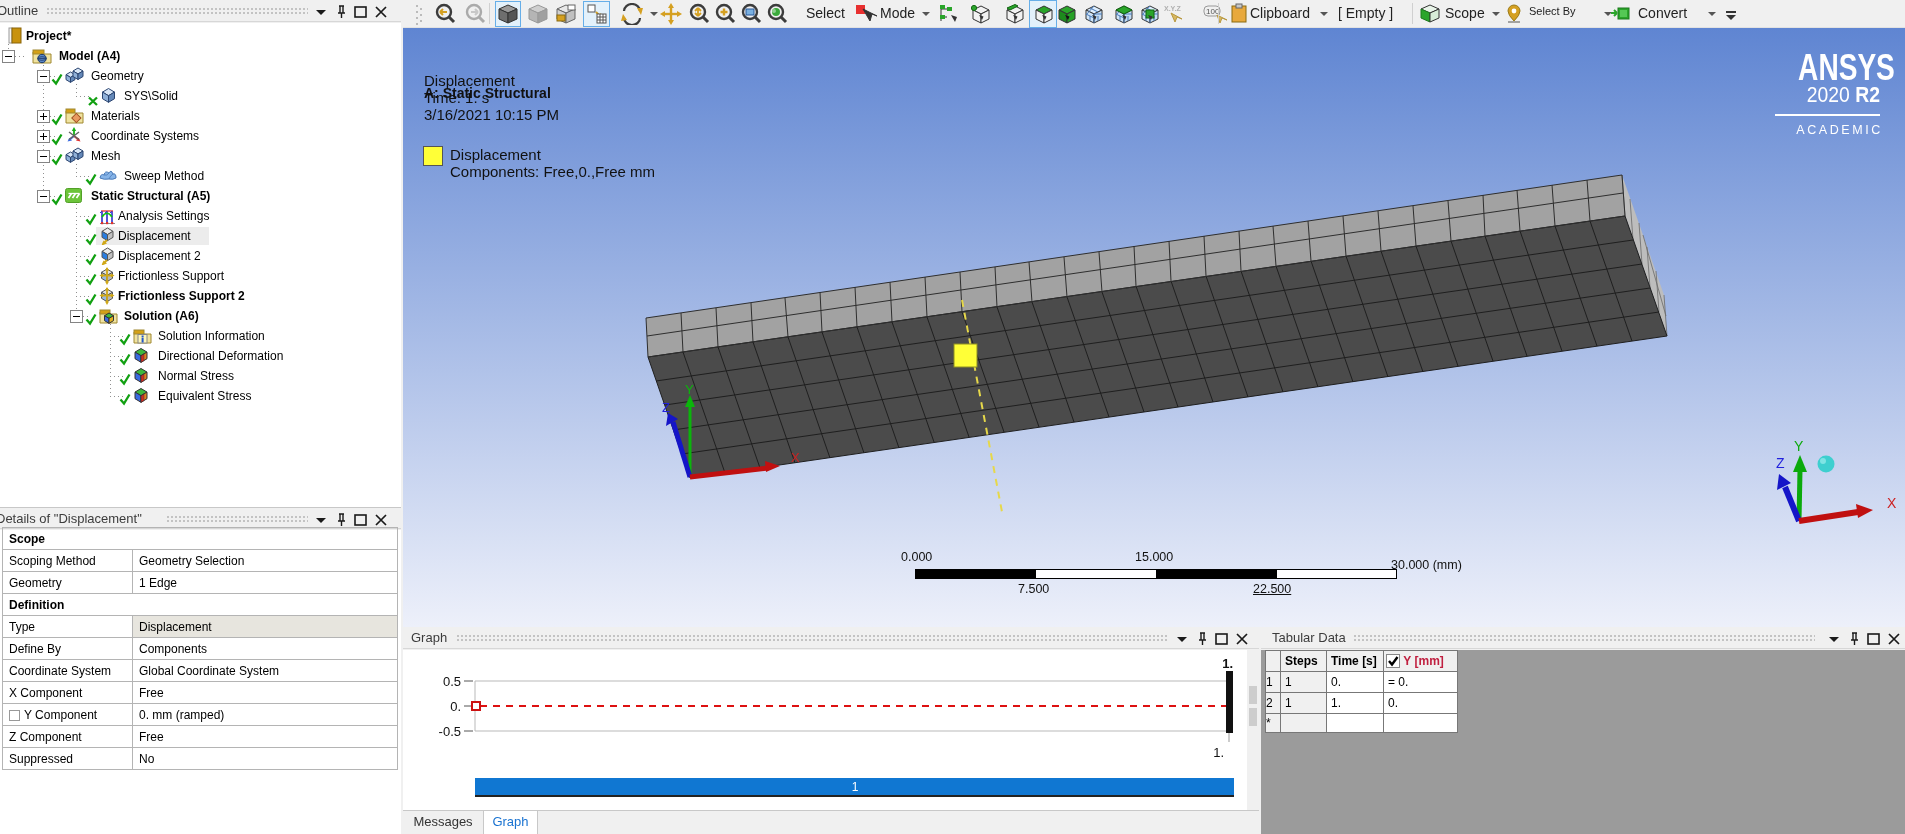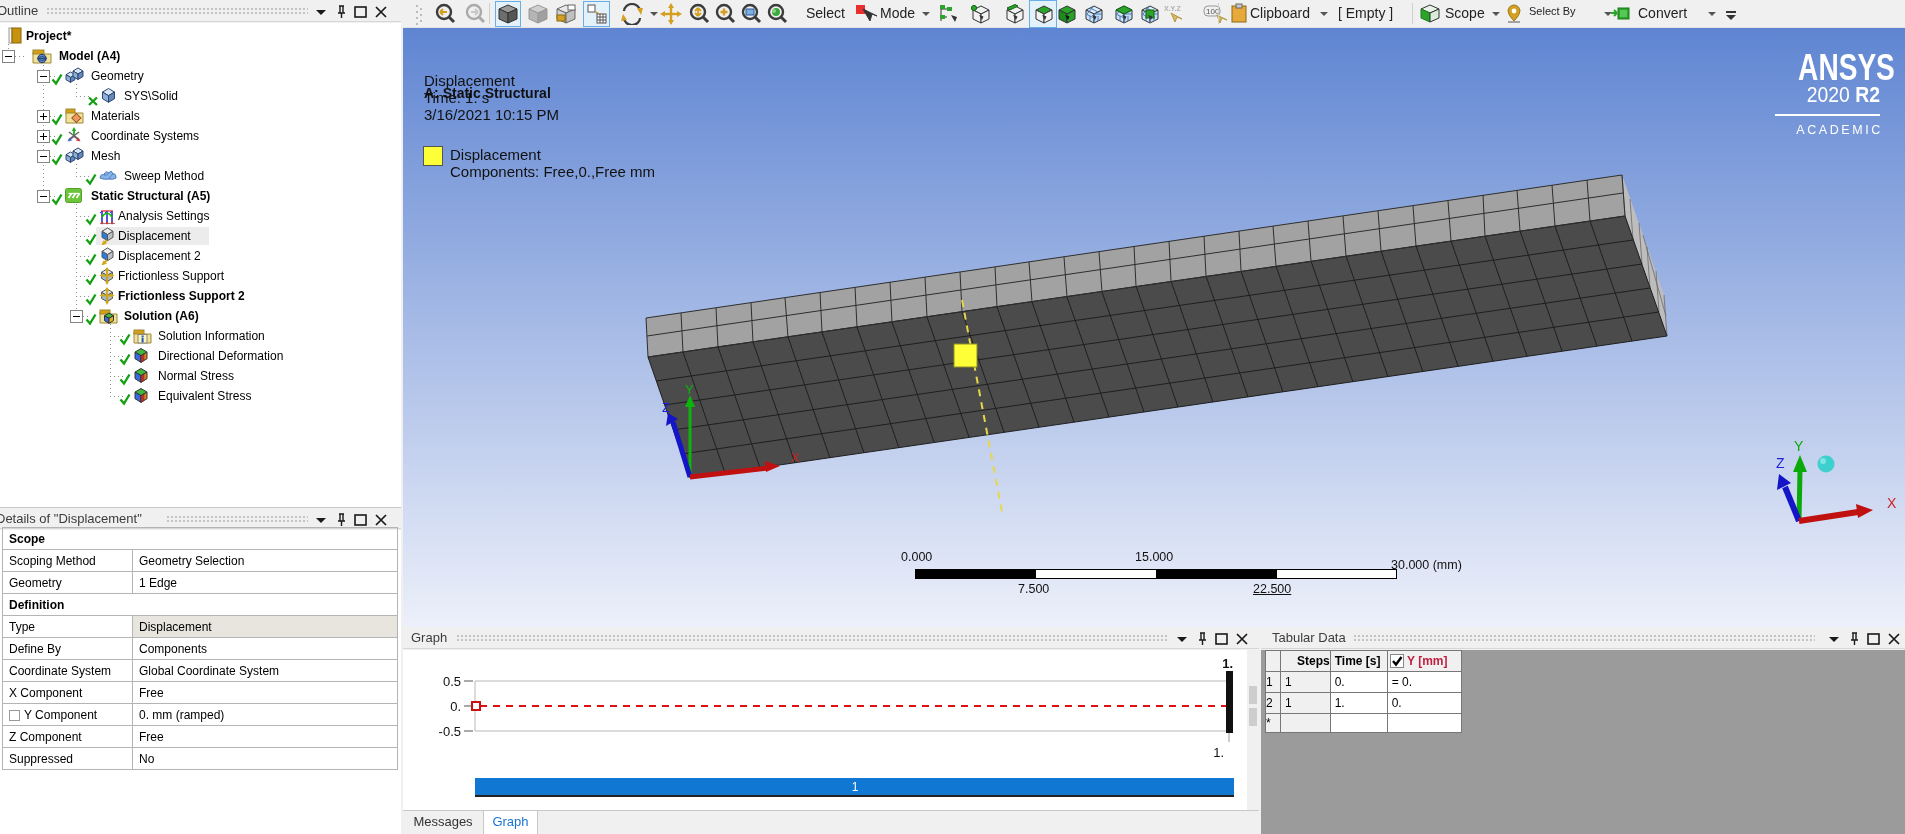--- a/index.html
+++ b/index.html
@@ -712,21 +712,21 @@
         <path d="M2 2 L12 12 M12 2 L2 12" stroke="#1a1a1a" stroke-width="1.7"></path>
       </g>
 </svg>
 </div>
 <div class="abs" style="left:1261px;top:650px;width:644px;height:184px;background:#9b9b9b;"></div>
 <div id="tabtable" class="abs" style="left:1265px;top:650px;font-size:12px;">
 <table style="border-collapse:collapse;font-size:12px;background:#fff;">
 <tbody>
         <tr style="height:21px;">
  <td style="border:1px solid #777;background:#f0f0f0;width:15px;"></td>
- <td style="border:1px solid #777;background:#f0f0f0;width:46px;padding-left:16px;font-weight:bold;">Steps</td>
+ <td style="border:1px solid #777;background:#f0f0f0;width:46px;padding-left:4px;font-weight:bold;">Steps</td>
  <td style="border:1px solid #777;background:#f0f0f0;width:57px;padding-left:4px;font-weight:bold;">Time [s]</td>
  <td style="border:1px solid #777;background:#f0f0f0;width:74px;padding-left:2px;"><svg width="14" height="14" style="vertical-align:-3px;">
               <rect x="0.5" y="0.5" width="13" height="13" fill="#fff" stroke="#888" stroke-width="1"></rect>
               <path d="M3 7 L6 10.5 L11.5 3" stroke="#000" stroke-width="2.4" fill="none"></path>
             </svg> <span style="color:#c02040;font-weight:bold;">Y [mm]</span></td>
 </tr>
 <tr style="height:21px;">
  <td style="border:1px solid #777;background:#f0f0f0;">1</td>
  <td style="border:1px solid #777;background:#f0f0f0;padding-left:4px;">1</td>
  <td style="border:1px solid #777;background:#fff;padding-left:4px;">0.</td>

